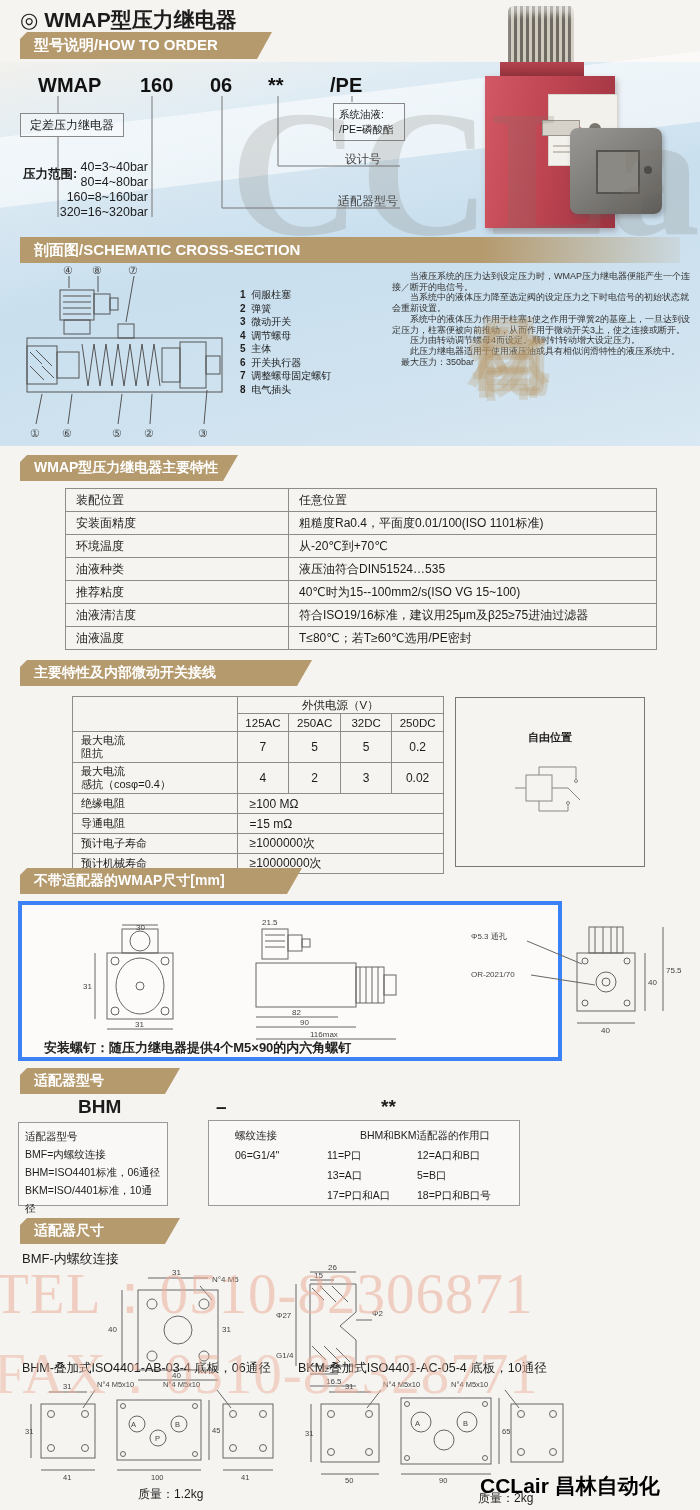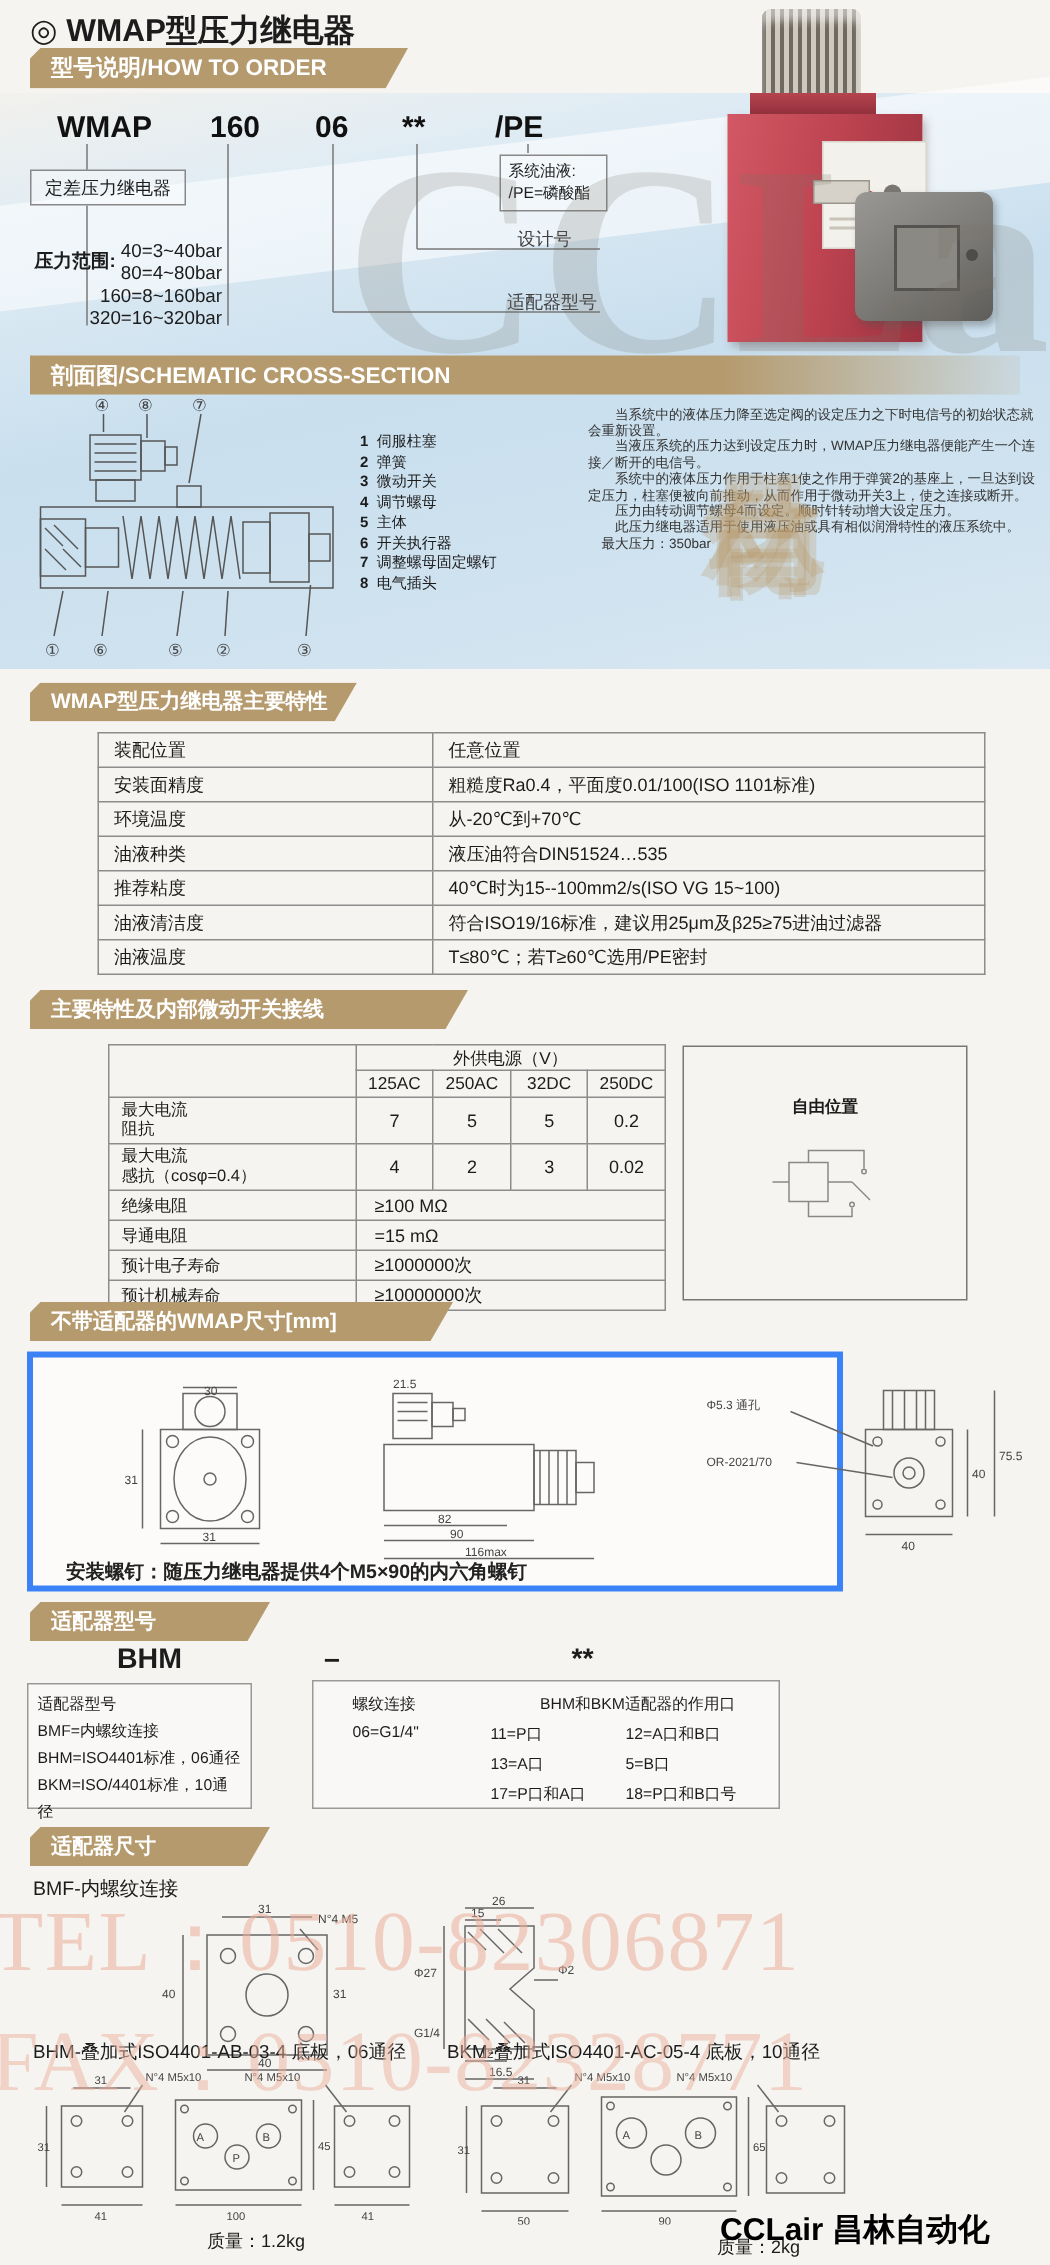--- a/index.html
+++ b/index.html
@@ -165,22 +165,22 @@
     <div><b>2</b>&nbsp;&nbsp;<span>弹簧</span></div>
     <div><b>3</b>&nbsp;&nbsp;<span>微动开关</span></div>
     <div><b>4</b>&nbsp;&nbsp;<span>调节螺母</span></div>
     <div><b>5</b>&nbsp;&nbsp;<span>主体</span></div>
     <div><b>6</b>&nbsp;&nbsp;<span>开关执行器</span></div>
     <div><b>7</b>&nbsp;&nbsp;<span>调整螺母固定螺钉</span></div>
     <div><b>8</b>&nbsp;&nbsp;<span>电气插头</span></div>
   </div>
 
   <div class="abs" style="left:392px;top:271px;width:302px;font-size:9px;line-height:10.7px;color:#333;">
+    <p style="text-indent:18px;">当液压系统的压力达到设定压力时，WMAP压力继电器便能产生一个连接／断开的电信号。</p>
     <p style="text-indent:18px;">当系统中的液体压力降至选定阀的设定压力之下时电信号的初始状态就会重新设置。</p>
-    <p style="text-indent:18px;">当液压系统的压力达到设定压力时，WMAP压力继电器便能产生一个连接／断开的电信号。</p>
     <p style="text-indent:18px;">系统中的液体压力作用于柱塞1使之作用于弹簧2的基座上，一旦达到设定压力，柱塞便被向前推动，从而作用于微动开关3上，使之连接或断开。</p>
     <p style="text-indent:18px;">压力由转动调节螺母4而设定。顺时针转动增大设定压力。</p>
     <p style="text-indent:18px;">此压力继电器适用于使用液压油或具有相似润滑特性的液压系统中。</p>
     <p style="text-indent:9px;">最大压力：350bar</p>
   </div>
 
   <div class="banner" style="left:20px;top:455px;width:218px;height:26px;font-size:14px;">
     <span>WMAP型压力继电器主要特性</span>
   </div>
 

